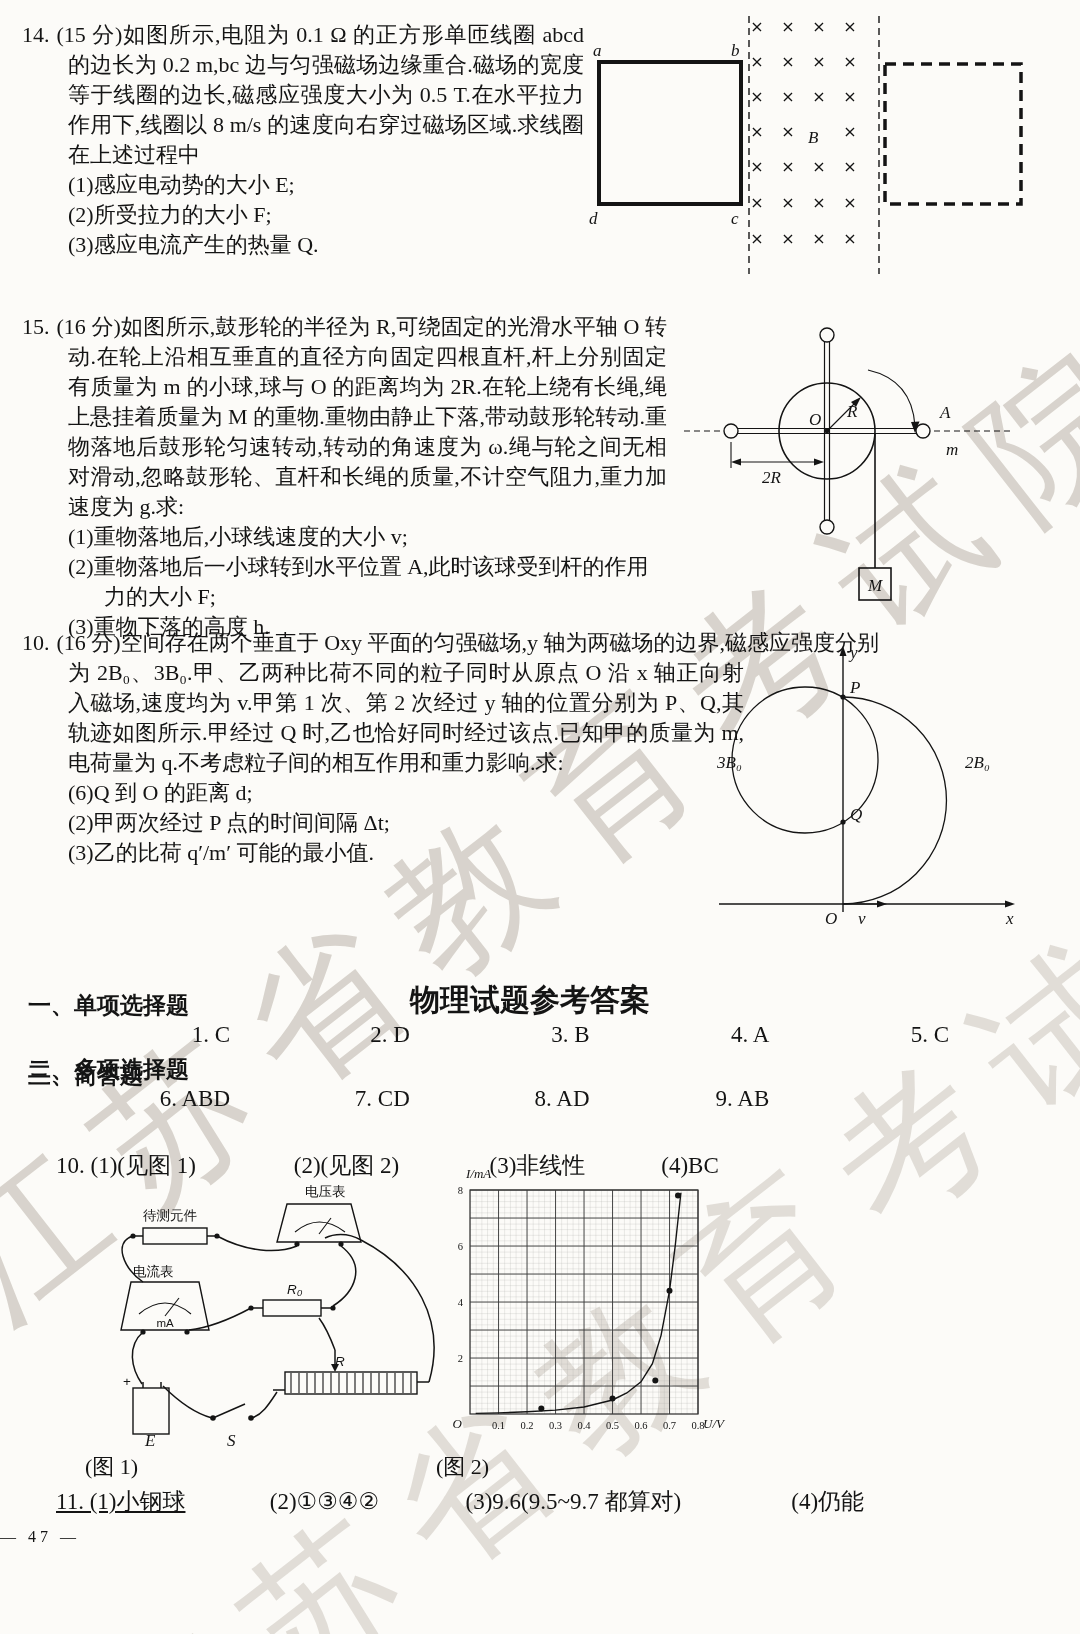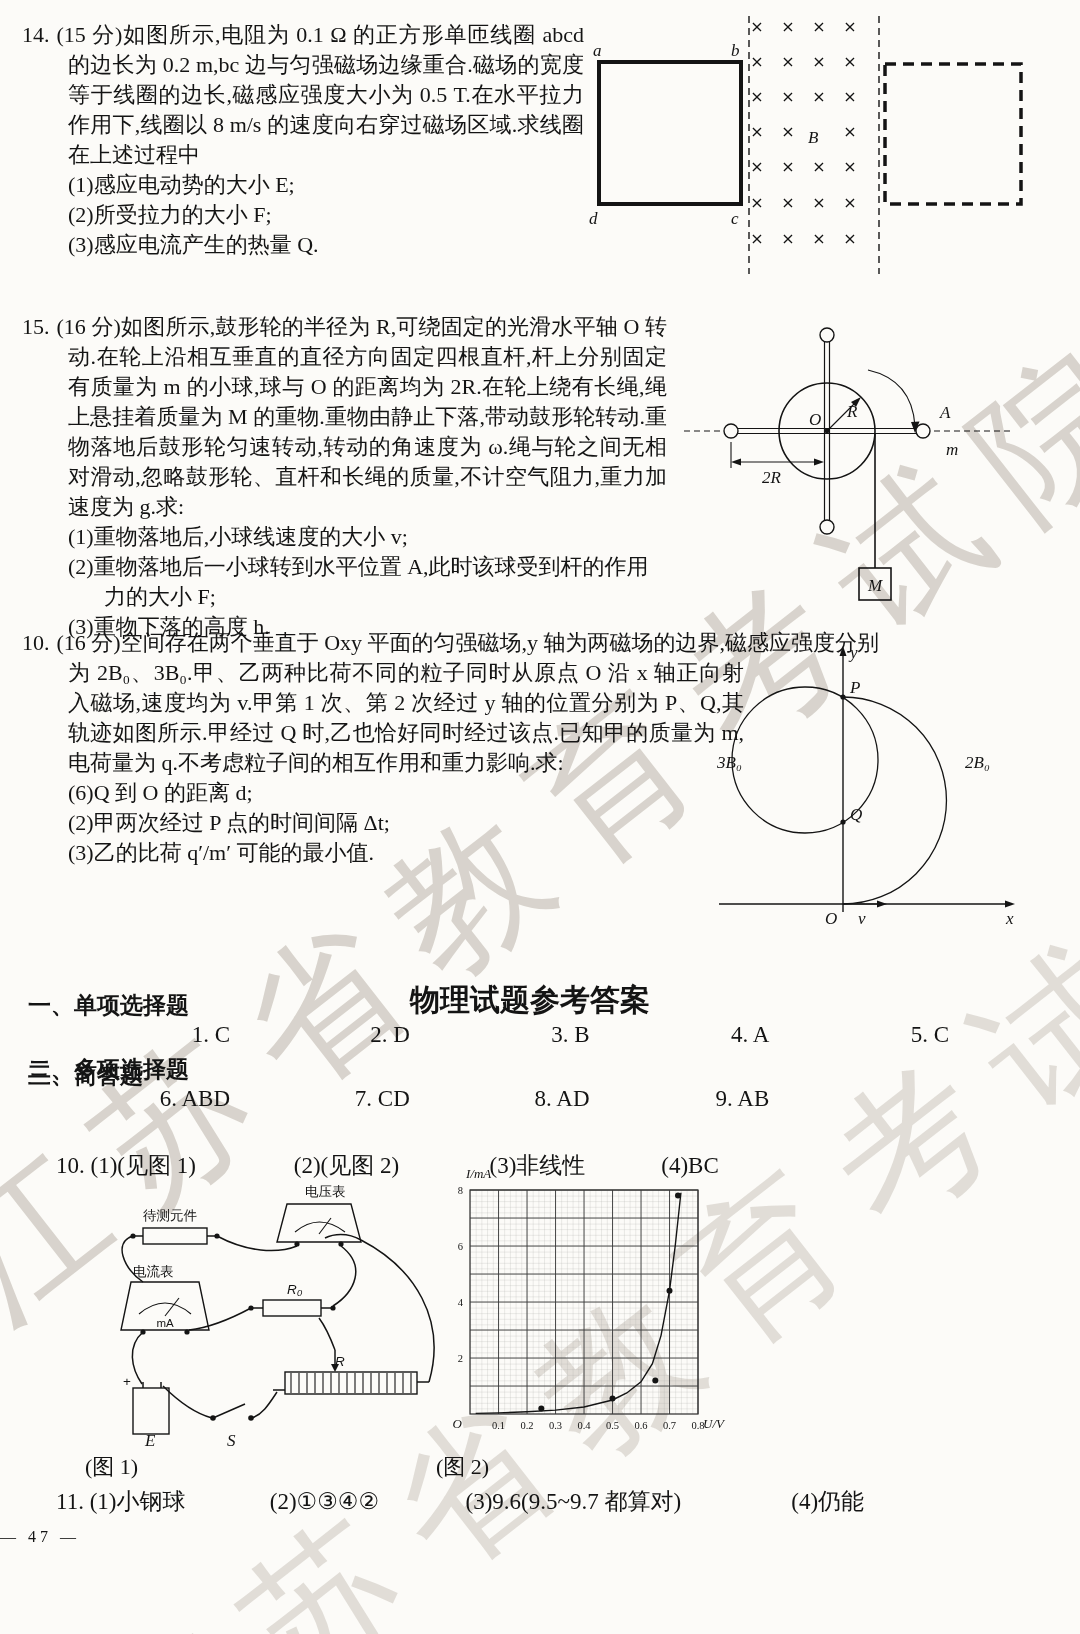--- a/index.html
+++ b/index.html
@@ -326,19 +326,19 @@
     </g>
   <text x="30" y="16" class="glbl">I/mA</text>
   <text x="267" y="266" class="glbl">U/V</text>
   <text x="26" y="266" text-anchor="end" class="glbl">O</text>
 </svg>
 
 <div class="figcap" style="left:85px;top:1452px;width:355px;">(图 1)</div>
 <div class="figcap" style="left:436px;top:1452px;width:285px;">(图 2)</div>
 
 <div class="ansrow" style="left:56px;top:1486px;">
-  <span style="width:208px;">11. (1)小钢球</span>
+  <span style="width:208px;text-decoration:underline;">11. (1)小钢球</span>
   <span style="width:190px;">(2)①③④②</span>
   <span style="width:320px;">(3)9.6(9.5~9.7 都算对)</span>
   <span>(4)仍能</span>
 </div>
 
 <div class="footer" style="left:0;top:1528px;width:1080px;">— 47 —</div>
 
 </body></html>

